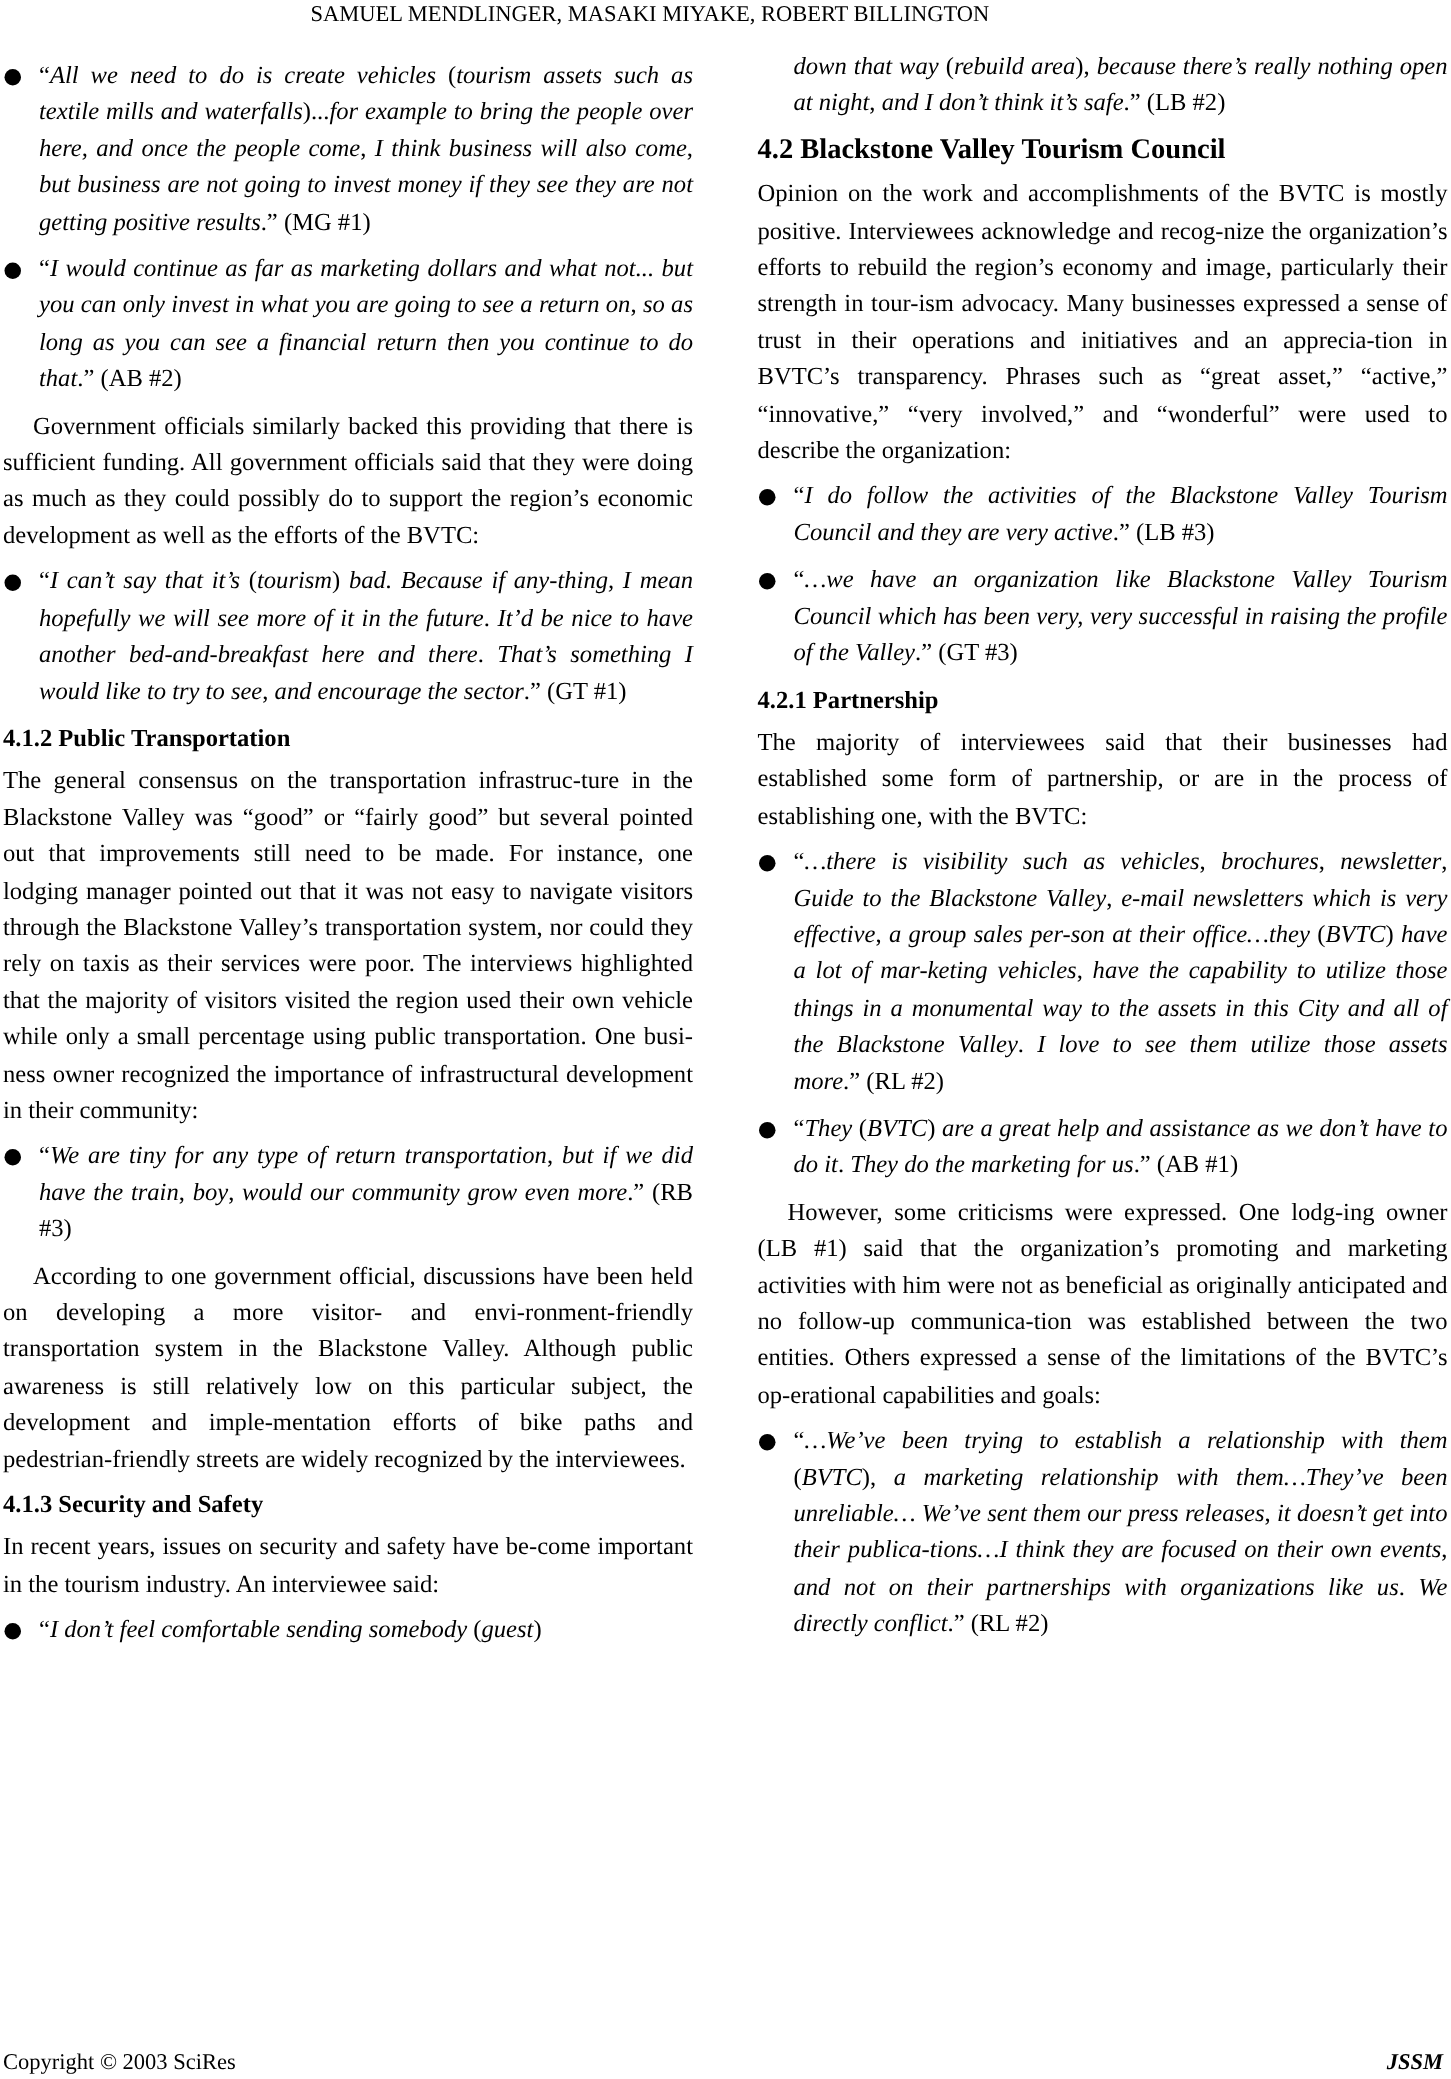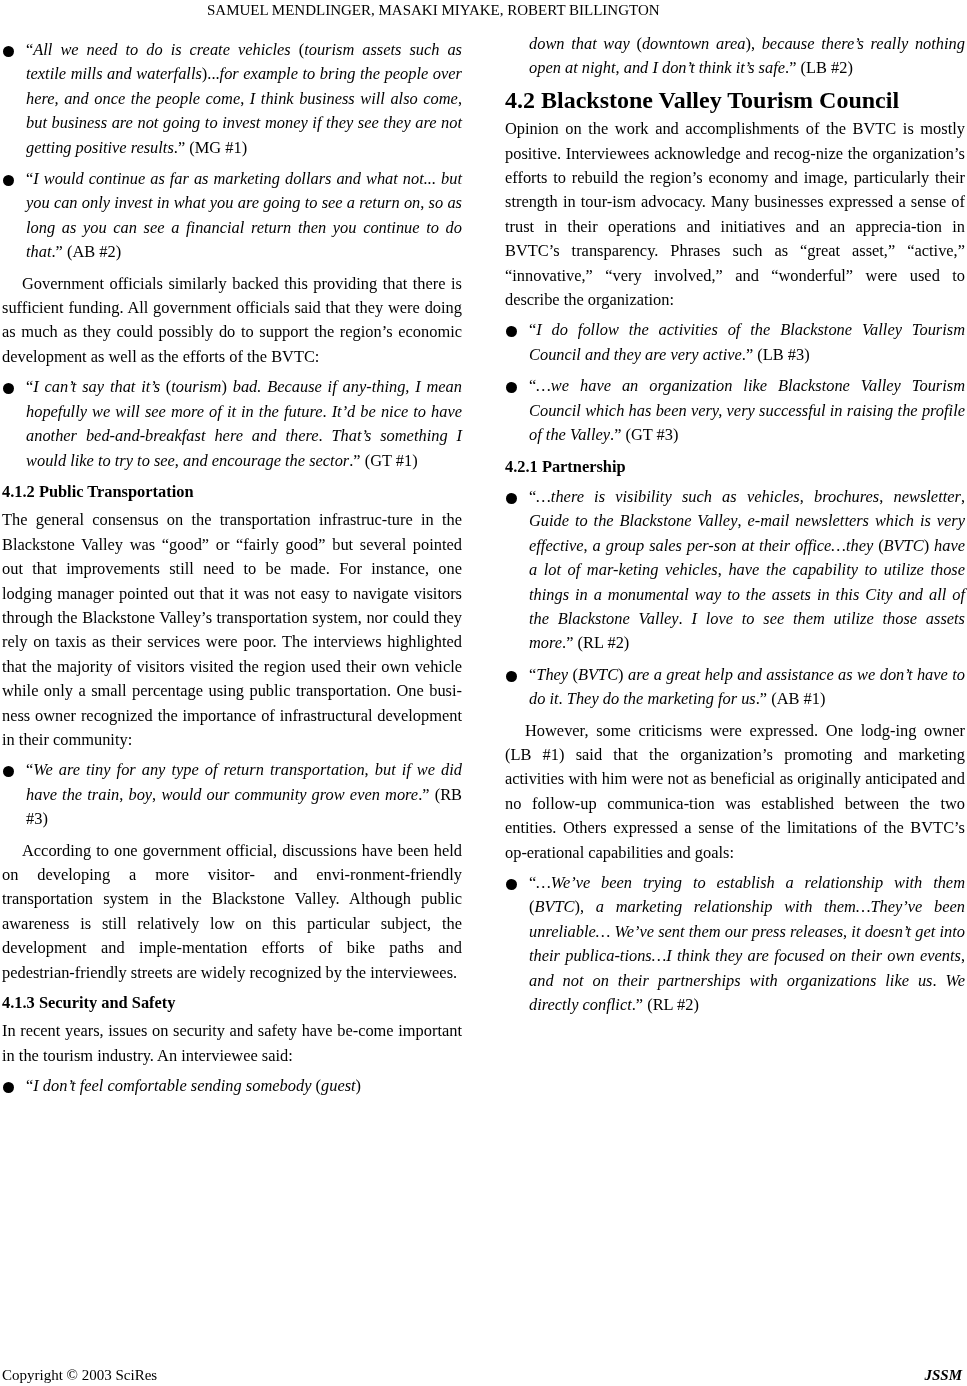--- a/index.html
+++ b/index.html
@@ -27,21 +27,21 @@
     text-align: justify;
   }
   .bul::before {
     content: ""; position: absolute; left: 1px; top: 8px;
     width: 11px; height: 11px; border-radius: 50%; background: #000;
   }
   .bul.nobul::before { display: none; }
   .bul.cont { margin-top: 0; }
   i { font-style: italic; }
   h3 { font-size: 16.4px; font-weight: bold; margin: 2px 0 4px 0; }
-  h2 { font-size: 24px; font-weight: bold; margin: 6px 0 5px 0; }
+  h2 { font-size: 19px; font-weight: bold; margin: 6px 0 5px 0; }
   .footer {
     position: absolute; top: 1367px; left: 0; width: 967px; font-size: 15px;
   }
   .footer .copyright { position: absolute; left: 2px; top: 0; }
   .footer .journal { position: absolute; right: 5px; top: 0; font-weight: bold; font-style: italic; }
 </style>
 </head>
 <body>
 
 <div class="running-head">
@@ -69,33 +69,34 @@
 
   <h3 style="margin-top:6px">4.1.3 Security and Safety</h3>
 
   <p>In recent years, issues on security and safety have be-come important in the tourism industry. An interviewee said:</p>
 
   <div class="bul"><span>“</span><i>I don’t feel comfortable sending somebody</i><span> (</span><i>guest</i><span>)</span></div>
 </div>
 
 <div class="col right">
 
-  <div class="bul nobul cont" style="padding-left:24px"><i>down that way</i><span> (</span><i>downtown area</i><span>), </span><i>because there’s really nothing open at night</i><span>, </span><i>and I don’t think it’s safe</i><span>.” (LB #2)</span></div>
+  <div class="bul nobul cont" style="padding-left:24px"><i>down that way</i><span> (</span><i>rebuild area</i><span>), </span><i>because there’s really nothing open at night</i><span>, </span><i>and I don’t think it’s safe</i><span>.” (LB #2)</span></div>
 
   <h2>4.2 Blackstone Valley Tourism Council</h2>
 
   <p>Opinion on the work and accomplishments of the BVTC is mostly positive. Interviewees acknowledge and recog-nize the organization’s efforts to rebuild the region’s economy and image, particularly their strength in tour-ism advocacy. Many businesses expressed a sense of trust in their operations and initiatives and an apprecia-tion in BVTC’s transparency. Phrases such as “great asset,” “active,” “innovative,” “very involved,” and “wonderful” were used to describe the organization:</p>
 
   <div class="bul"><span>“</span><i>I do follow the activities of the Blackstone Valley Tourism Council and they are very active</i><span>.” (LB #3)</span></div>
 
 
   <div class="bul"><span>“</span><i>…we have an organization like Blackstone Valley Tourism Council which has been very, very successful in raising the profile of the Valley</i><span>.” (GT #3)</span></div>
 
   <h3>4.2.1 Partnership</h3>
 
+  <p>The majority of interviewees said that their businesses had established some form of partnership, or are in the process of establishing one, with the BVTC:</p>
 
   <div class="bul"><span>“</span><i>…there is visibility such as vehicles</i><span>, </span><i>brochures</i><span>, </span><i>newsletter</i><span>, </span><i>Guide to the Blackstone Valley</i><span>, </span><i>e-mail newsletters which is very effective</i><span>, </span><i>a group sales per-son at their office…they</i><span> (</span><i>BVTC</i><span>) </span><i>have a lot of mar-keting vehicles</i><span>, </span><i>have the capability to utilize those things in a monumental way to the assets in this City and all of the Blackstone Valley</i><span>. </span><i>I love to see them utilize those assets more</i><span>.” (RL #2)</span></div>
 
   <div class="bul"><span>“</span><i>They</i><span> (</span><i>BVTC</i><span>) </span><i>are a great help and assistance as we don’t have to do it</i><span>. </span><i>They do the marketing for us</i><span>.” (AB #1)</span></div>
 
   <p class="indent">However, some criticisms were expressed. One lodg-ing owner (LB #1) said that the organization’s promoting and marketing activities with him were not as beneficial as originally anticipated and no follow-up communica-tion was established between the two entities. Others expressed a sense of the limitations of the BVTC’s op-erational capabilities and goals:</p>
 
   <div class="bul"><span>“</span><i>…We’ve been trying to establish a relationship with them</i><span> (</span><i>BVTC</i><span>), </span><i>a marketing relationship with them…They’ve been unreliable… We’ve sent them our press releases</i><span>, </span><i>it doesn’t get into their publica-tions…I think they are focused on their own events</i><span>, </span><i>and not on their partnerships with organizations like us</i><span>. </span><i>We directly conflict</i><span>.” (RL #2)</span></div>
 </div>
 

